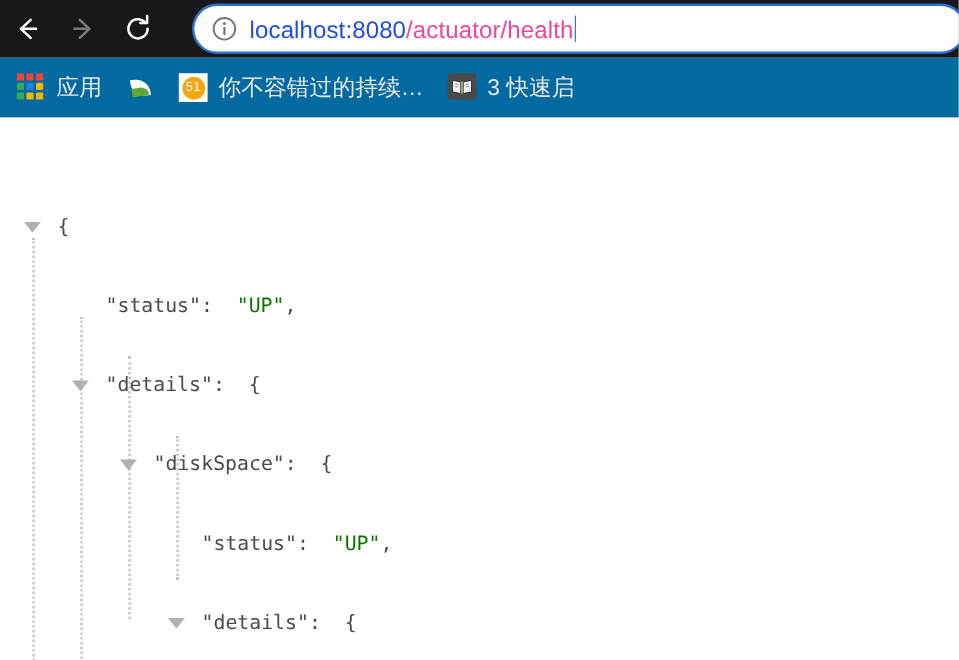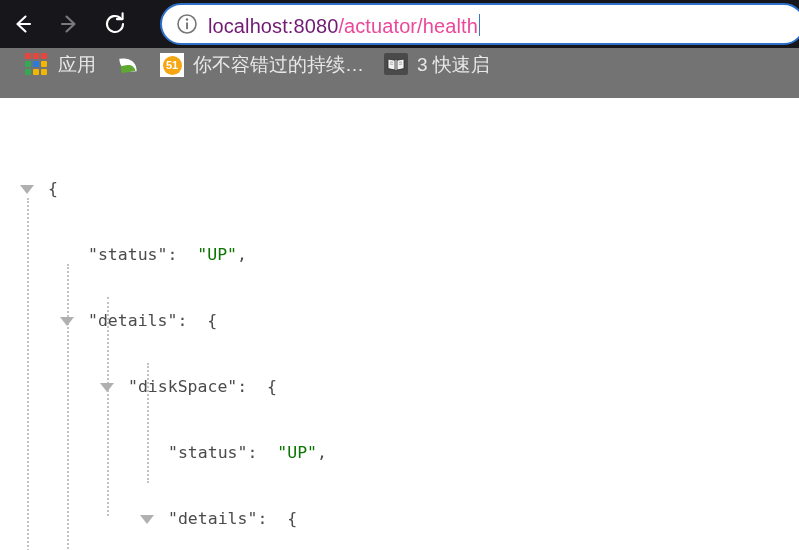--- a/index.html
+++ b/index.html
@@ -72,38 +72,39 @@
   }
   .url-text {
     font-family: "Liberation Sans", sans-serif;
     font-size: 20px;
     letter-spacing: 0.1px;
     white-space: nowrap;
     color: #8a8a8a;
     display: flex;
     align-items: baseline;
   }
-  .url-host { color: #701a75; }
+  .url-host { color: #1d4ed8; }
   .url-path { color: #ec4899; }
   .caret {
     display: inline-block;
     width: 1px;
     height: 22px;
     background: #3b78c4;
     margin-left: 1px;
     position: relative;
     top: 3px;
   }
 
   
   .bookmarks {
     height: 50px;
-    background: #737373;
-    display: flex;
-    padding-left: 19px;
+    background: #0369a1;
+    display: flex;
+    align-items: center;
+    padding-left: 8px;
     flex: 0 0 auto;
     overflow: hidden;
     white-space: nowrap;
   }
   .bm {
     display: flex;
     align-items: center;
     height: 34px;
     padding: 0 6px;
     margin-right: 8px;
@@ -168,21 +169,21 @@
     display: flex;
     align-items: center;
     justify-content: center;
   }
   .badge51 span {
     width: 19px; height: 19px;
     border-radius: 50%;
     background: #f5a611;
     color: #ffffff;
     font-size: 11px;
-    font-weight: bold;
+    font-weight: normal;
     display: flex;
     align-items: center;
     justify-content: center;
     font-family: "Liberation Sans", sans-serif;
   }
 
   
   .book {
     width: 24px; height: 22px;
     background: #4a4a4a;

